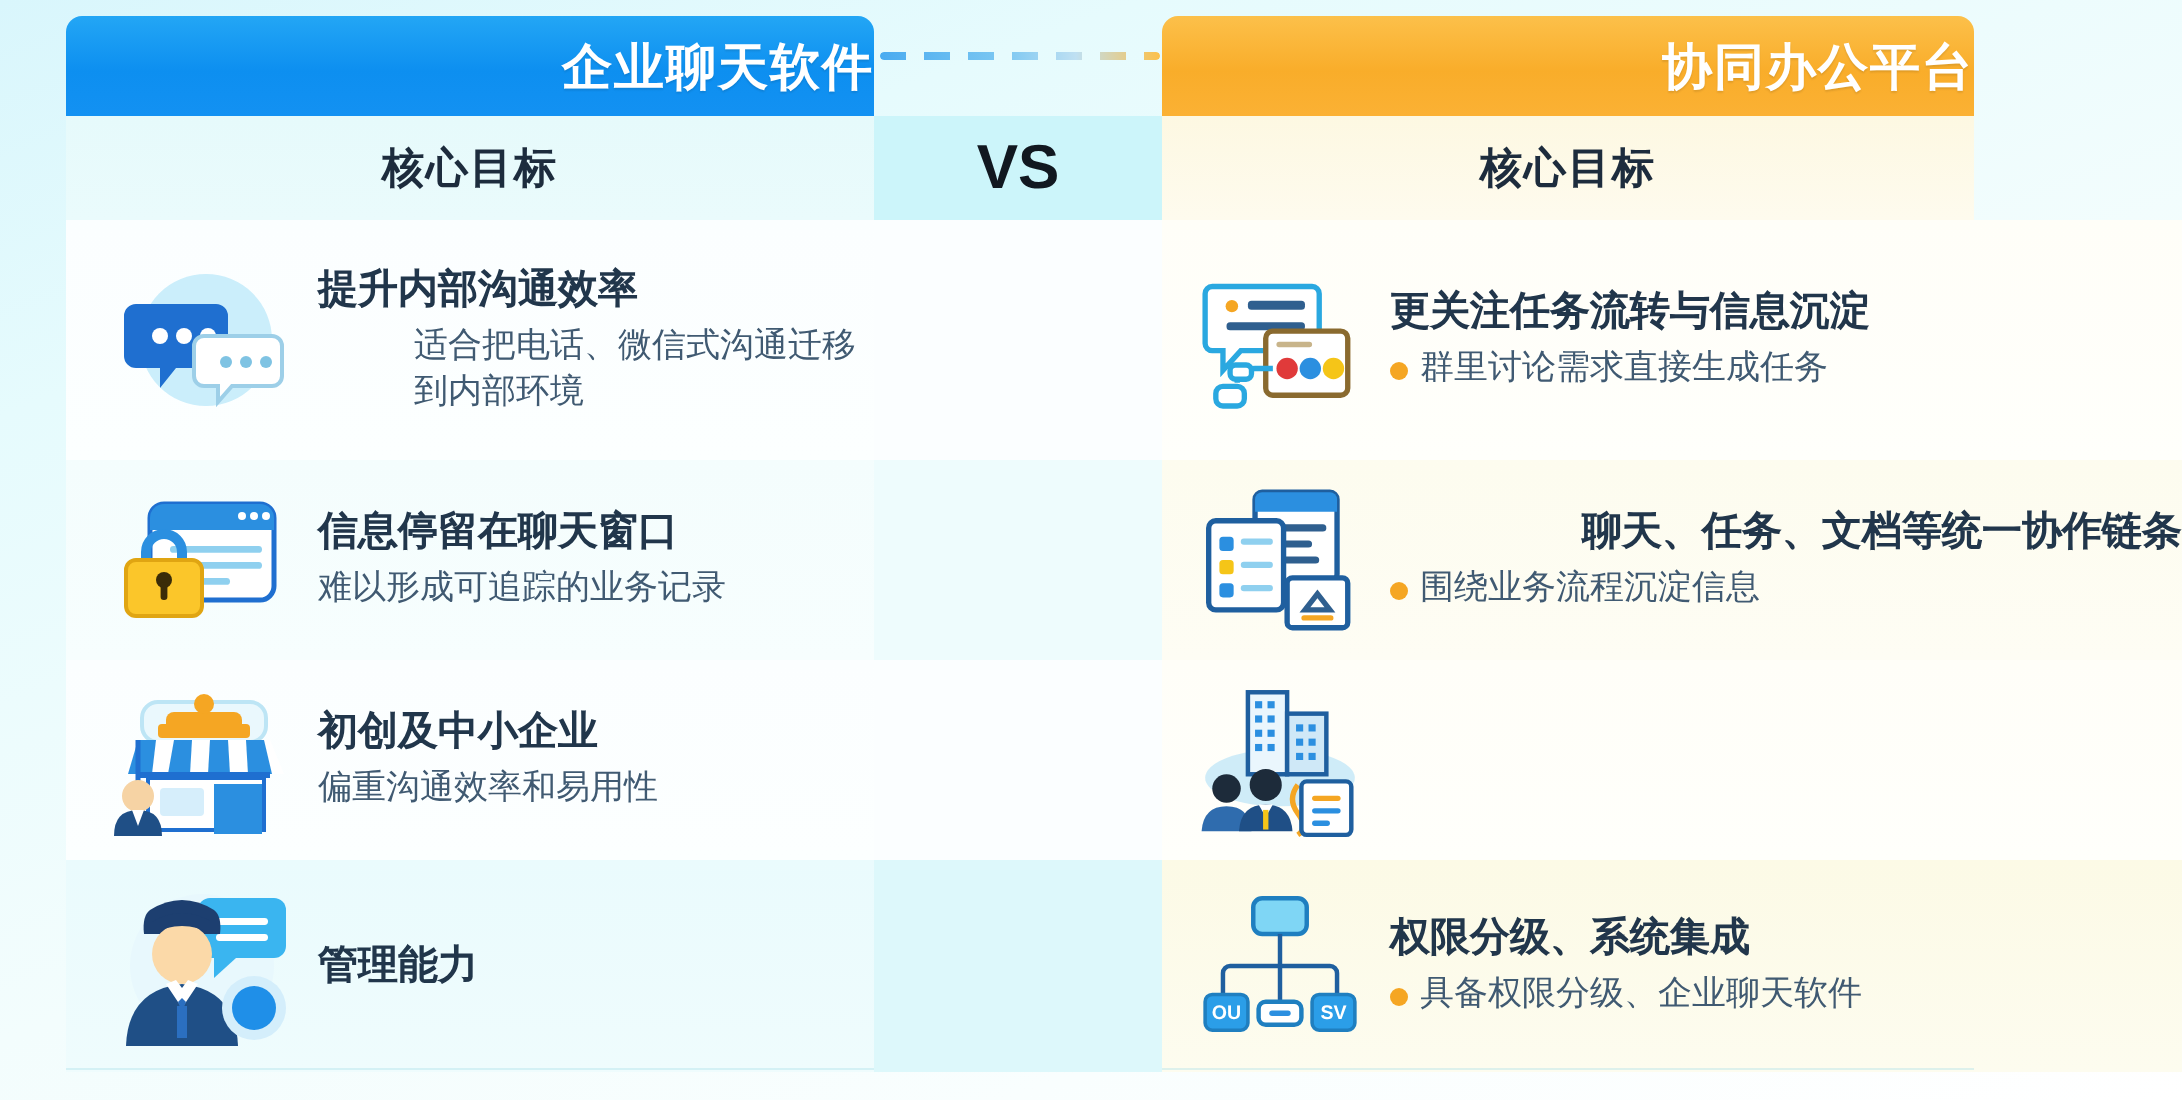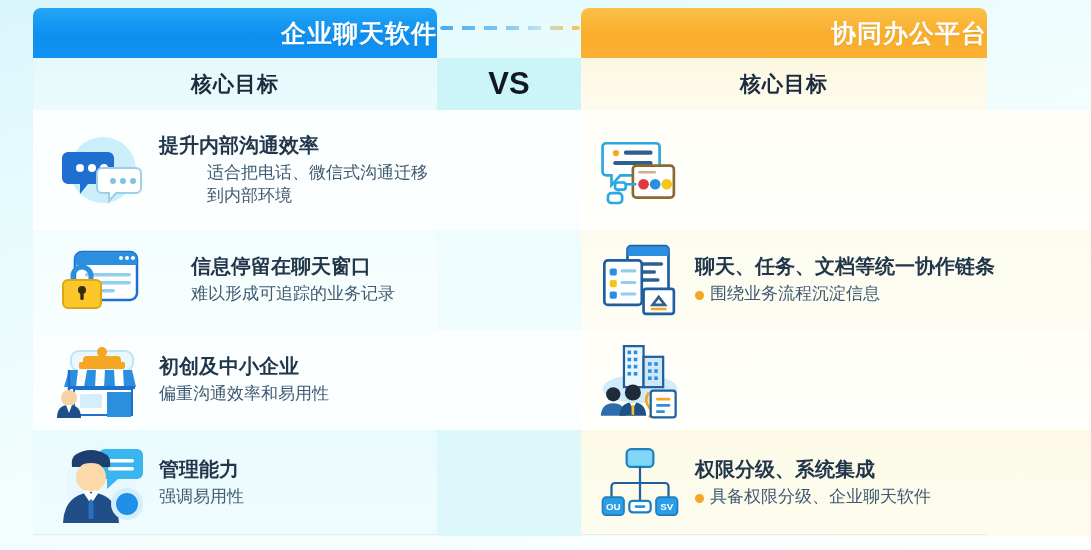--- a/index.html
+++ b/index.html
@@ -77,21 +77,21 @@
   .row {
     position: absolute;
     display: flex;
     align-items: center;
   }
   .row-left  { left: 33px;  width: 404px; }
   .row-mid   { left: 437px; width: 144px; }
   .row-right { left: 581px; width: 510px; }
 
   .band-a-left  { background: linear-gradient(180deg,#fbfeff 0%, #fcffff 100%); }
-  .band-b-left  { background: linear-gradient(180deg,#f4fdfd 0%, #f7fefe 100%); gap: 32px; }
+  .band-b-left  { background: linear-gradient(180deg,#f4fdfd 0%, #f7fefe 100%); }
   .band-c-left  { background: linear-gradient(180deg,#eafbfd 0%, #effcfd 100%); }
 
   .band-a-mid  { background: #fbfeff; }
   .band-b-mid  { background: #eefcfd; }
   .band-c-mid  { background: #ddf8fb; }
 
   .band-a-right { background: linear-gradient(180deg,#fffef8 0%, #fffffb 100%); }
   .band-b-right { background: linear-gradient(180deg,#fdfcef 0%, #fefdf4 100%); }
   .band-c-right { background: linear-gradient(180deg,#fcfae6 0%, #fdfcef 100%); }
 
@@ -261,21 +261,20 @@
         <path d="M8 86 q1 -28 28 -31 q27 3 28 31 z" fill="#1f4f86"></path>
         <path d="M28 55 l8 12 l8 -12 l-5 -2 l-3 4 l-3 -4 z" fill="#ffffff"></path>
         <path d="M34 64 l2 5 l2 -5 l-2 -2 z" fill="#2b6fc0"></path>
         <rect x="33.5" y="66" width="5" height="16" fill="#2b6fc0"></rect>
         <circle cx="72" cy="67" r="16" fill="#d4eefb"></circle>
         <circle cx="72" cy="67" r="11" fill="#1f8fe8"></circle>
       </svg>
     </div>
     <div class="text-box">
       <div class="item-title">管理能力</div>
-      <div class="item-desc">强调易用性</div>
     </div>
   </div>
   <div class="row-divider" style="left:33px;width:404px;top:534px;"></div>
 
   <div class="row row-right band-a-right" style="top:110px;height:120px;">
     <div class="icon-box right-icon">
       <svg viewBox="0 0 92 92">
         <path d="M8 16 h56 a4 4 0 0 1 4 4 v28 a4 4 0 0 1 -4 4 h-40 l-10 11 v-11 h-6 a4 4 0 0 1 -4 -4 v-28 a4 4 0 0 1 4 -4 z" fill="#ffffff" stroke="#2aa8e0" stroke-width="3"></path>
         <circle cx="19" cy="27" r="3.5" fill="#f5a623"></circle>
         <rect x="28" y="24" width="32" height="5" rx="2" fill="#2f5f8f"></rect>
@@ -283,24 +282,31 @@
         <rect x="38" y="41" width="46" height="36" rx="4" fill="#ffffff" stroke="#8a6a2f" stroke-width="3"></rect>
         <rect x="44" y="47" width="20" height="3" rx="1.5" fill="#c8b48a"></rect>
         <circle cx="50" cy="62" r="6" fill="#e03a3a"></circle>
         <circle cx="63" cy="62" r="6" fill="#2b8fe0"></circle>
         <circle cx="76" cy="62" r="6" fill="#f5c518"></circle>
         <path d="M22 70 q0 -8 10 -8 h10" fill="none" stroke="#2aa8e0" stroke-width="3"></path>
         <rect x="10" y="72" width="16" height="11" rx="4" fill="#ffffff" stroke="#2aa8e0" stroke-width="3"></rect>
         <rect x="18" y="60" width="12" height="8" rx="3" fill="#ffffff" stroke="#2aa8e0" stroke-width="3"></rect>
       </svg>
     </div>
+    <div class="text-box">
+      <div class="item-title">更关注任务流转与信息沉淀</div>
+      <div class="item-desc bulleted">
+        <span class="bullet"></span>
+        <span class="desc-text">群里讨论需求直接生成任务</span>
+      </div>
+    </div>
   </div>
   <div class="row-divider" style="left:581px;width:406px;top:230px;"></div>
 
-  <div class="row row-right band-b-right" style="top:230px;height:100px;">
+  <div class="row row-right band-b-right" style="top:230px;height:100px;text-align:right;">
     <div class="icon-box right-icon">
       <svg viewBox="0 0 92 92">
         <rect x="32" y="8" width="46" height="50" rx="4" fill="#ffffff" stroke="#1f5f9f" stroke-width="3"></rect>
         <path d="M32 12 a4 4 0 0 1 4 -4 h38 a4 4 0 0 1 4 4 v7 h-46 z" fill="#2b8fe0"></path>
         <rect x="38" y="26" width="34" height="4" rx="2" fill="#2f5f8f"></rect>
         <rect x="38" y="35" width="26" height="4" rx="2" fill="#2f5f8f"></rect>
         <rect x="38" y="44" width="30" height="4" rx="2" fill="#2f5f8f"></rect>
         <rect x="6" y="24" width="42" height="50" rx="4" fill="#ffffff" stroke="#1f5f9f" stroke-width="3"></rect>
         <rect x="12" y="33" width="8" height="8" rx="2" fill="#2b8fe0"></rect>
         <rect x="12" y="46" width="8" height="8" rx="2" fill="#f5c518"></rect>

